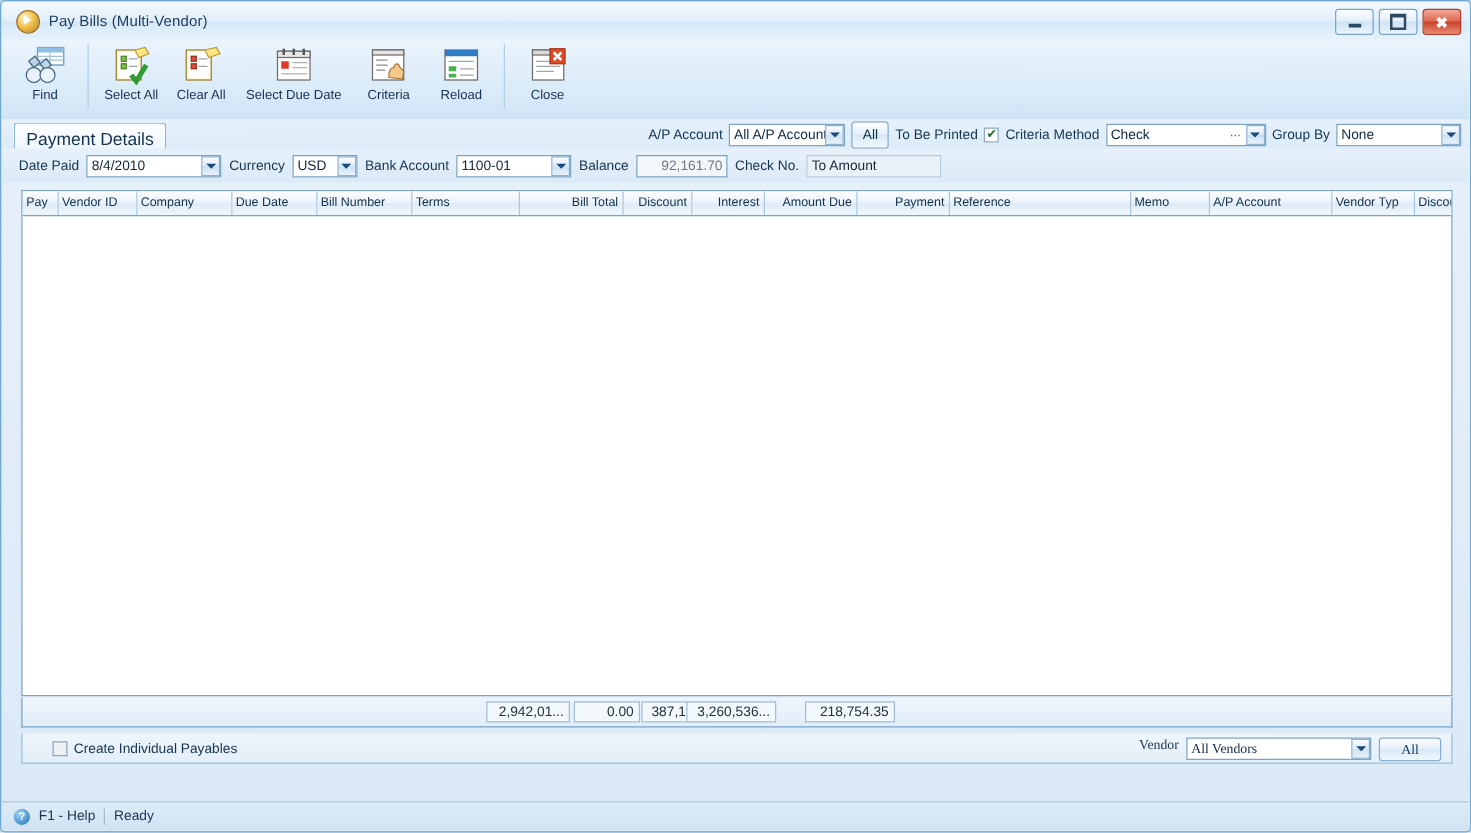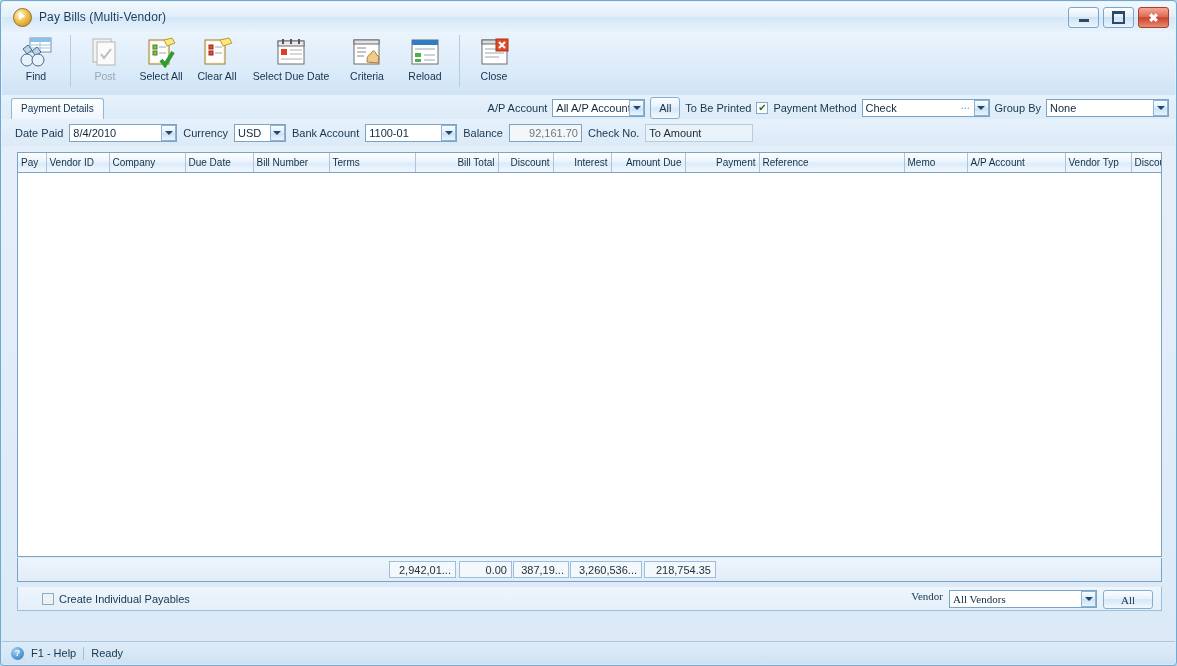--- a/index.html
+++ b/index.html
@@ -69,21 +69,21 @@
 
   
   .tabrow{
     position:absolute;left:1px;top:94px;right:1px;height:24px;
     background:linear-gradient(to bottom,#e6f1fb,#dcecf8);
   }
   .tab{
     position:absolute;left:9px;top:3px;height:21px;padding:4px 9px 0 9px;
     background:linear-gradient(to bottom,#fdfefe,#eef6fd);
     border:1px solid #8fb7d6;border-bottom:none;border-radius:3px 3px 0 0;
-    font-size:10px;color:#13334f;box-sizing:border-box;
+    font-size:14px;color:#13334f;box-sizing:border-box;
   }
   .apacct-row{
     position:absolute;right:6px;top:2px;display:flex;align-items:center;gap:5px;
   }
   .lblx{font-size:11px;color:#16354f;white-space:nowrap;}
   .inp{
     height:18px;border:1px solid #7ba3c6;background:#fff;box-sizing:border-box;
     font-size:11px;font-family:"Liberation Sans",sans-serif;color:#102a42;
     padding:1px 3px;display:flex;align-items:center;overflow:hidden;white-space:nowrap;
   }
@@ -214,30 +214,20 @@
           <circle cx="19" cy="24" r="6" fill="#e8f2fa" stroke="#4a6a86"></circle>
         </svg>
       </div>
       <div class="lbl">Find</div>
     </div>
 
 
 
     <div class="tb-sep"></div>
 
-    <div class="tb-item disabled">
-      <div class="ico">
-        <svg width="34" height="32" viewBox="0 0 34 32">
-          <rect x="5" y="3" width="18" height="23" fill="#f2f2f2" stroke="#b5b5b5"></rect>
-          <rect x="9" y="6" width="18" height="23" fill="#fafafa" stroke="#b5b5b5"></rect>
-          <path d="M13 18 l3 4 7 -9" fill="none" stroke="#bdbdbd" stroke-width="2"></path>
-        </svg>
-      </div>
-      <div class="lbl">Post</div>
-    </div>
 
     <div class="tb-item">
       <div class="ico">
         <svg width="34" height="32" viewBox="0 0 34 32">
           <rect x="5" y="4" width="20" height="24" fill="#fdf6dc" stroke="#9d7f2d"></rect>
           <rect x="7" y="6" width="16" height="20" fill="#fff"></rect>
           <rect x="9" y="9" width="4" height="4" fill="#7fc04a" stroke="#4c7f28"></rect>
           <rect x="9" y="15" width="4" height="4" fill="#7fc04a" stroke="#4c7f28"></rect>
           <line x1="15" y1="11" x2="22" y2="11" stroke="#9aa6b0"></line>
           <line x1="15" y1="17" x2="22" y2="17" stroke="#9aa6b0"></line>
@@ -335,30 +325,30 @@
       <span class="lblx">A/P Account</span>
       <div class="combo" style="width:93px">
         <span class="ctext">All A/P Accounts</span>
         <span class="arrowbtn">
             <i class="caret"></i>
           </span>
       </div>
       <div class="btn" style="width:30px;height:22px">All</div>
       <span class="lblx">To Be Printed</span>
       <span class="chk on"></span>
-      <span class="lblx">Payment Method</span>
+      <span class="lblx">Criteria Method</span>
       <div class="combo" style="width:128px">
         <span class="ctext">Check</span>
         <span class="dotsbtn" style="border:none;background:transparent">⋯</span>
         <span class="arrowbtn">
             <i class="caret"></i>
           </span>
       </div>
       <span class="lblx">Group By</span>
-      <div class="combo" style="width:123px">
+      <div class="combo" style="width:100px">
         <span class="ctext">None</span>
         <span class="arrowbtn">
             <i class="caret"></i>
           </span>
       </div>
     </div>
   </div>
 
   <div class="line2">
     <span class="lblx">Date Paid</span>
@@ -431,21 +421,21 @@
         </tr>
       </thead>
       <tbody id="grid-body"></tbody>
     </table>
   </div>
 
   <div class="totals">
     <div class="tcell" style="left:371px;width:67px">2,942,01...</div>
     <div class="tcell" style="left:441px;width:53px">0.00</div>
     <div class="tcell" style="left:495px;width:56px">387,19...</div>
-    <div class="tcell" style="left:552px;width:72px">3,260,536...</div>
+    <div class="tcell" style="left:531px;width:72px">3,260,536...</div>
     <div class="tcell" style="left:626px;width:72px">218,754.35</div>
   </div>
 
   <div class="bottom">
     <div class="cip">
       <span class="chk gray"></span>
       <span class="lblx">Create Individual Payables</span>
     </div>
     <div class="vendbox">
       <span class="lblx">Vendor</span>

